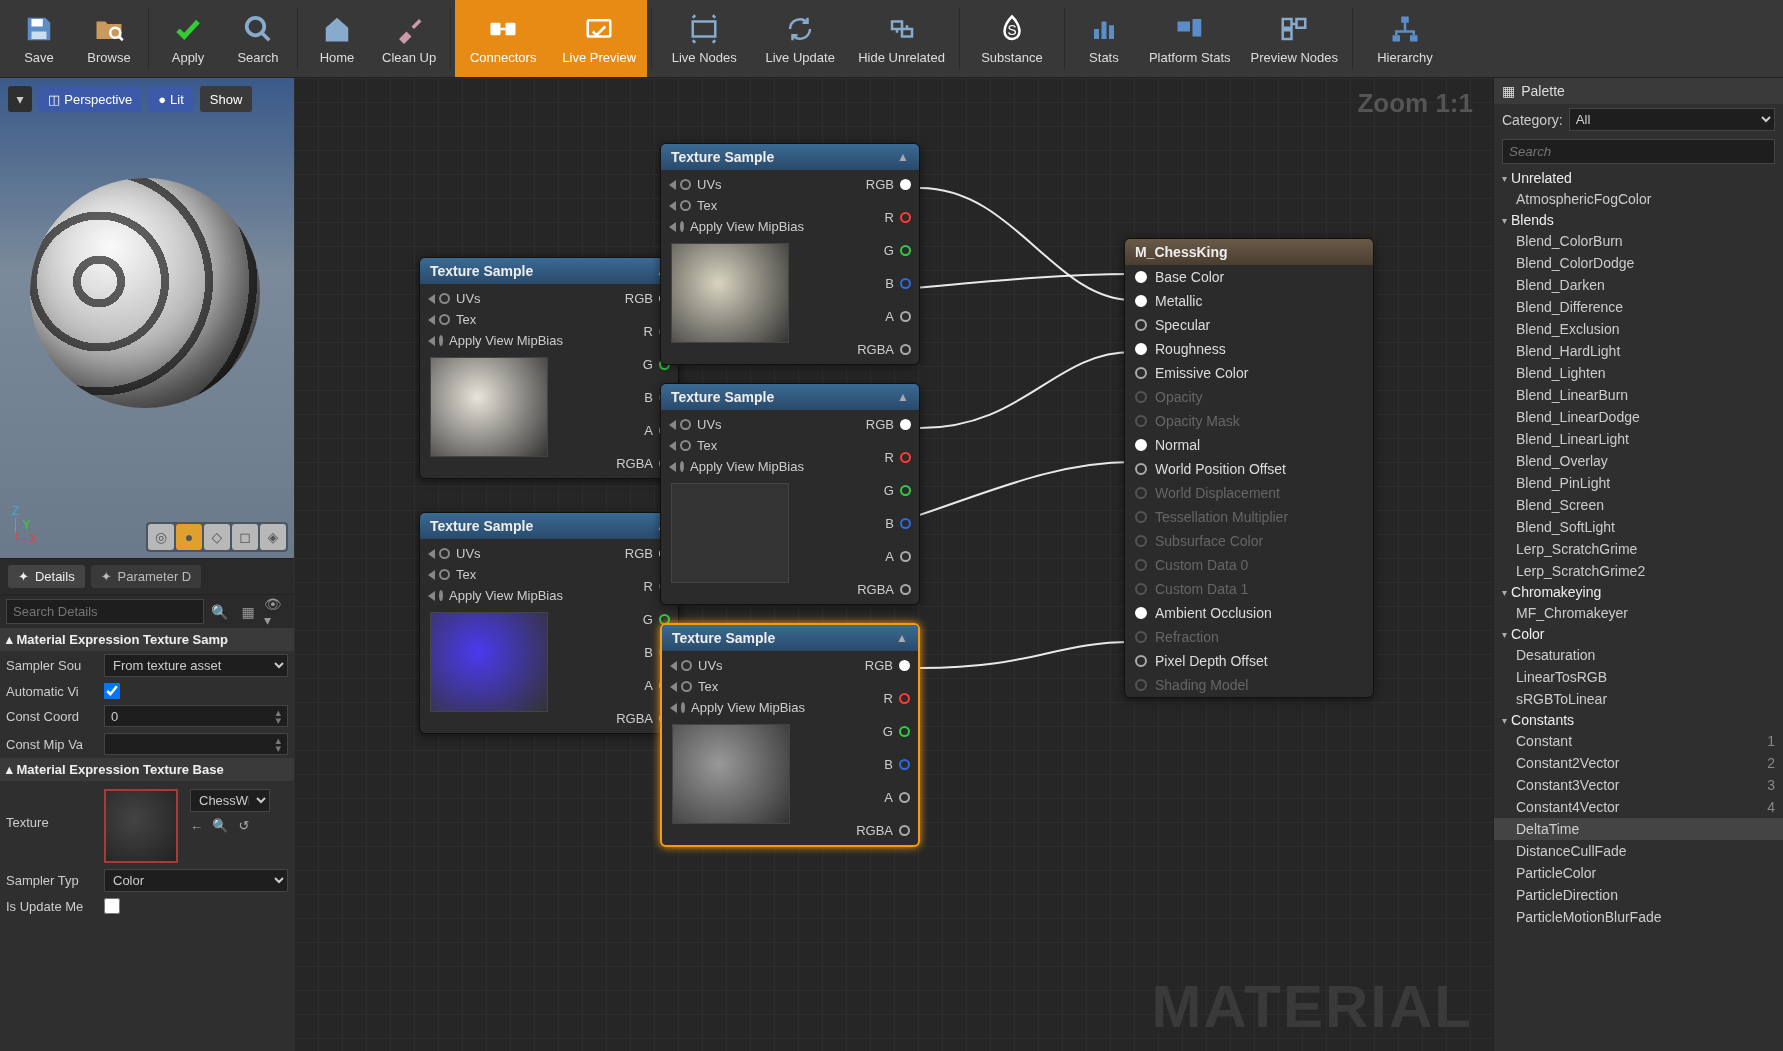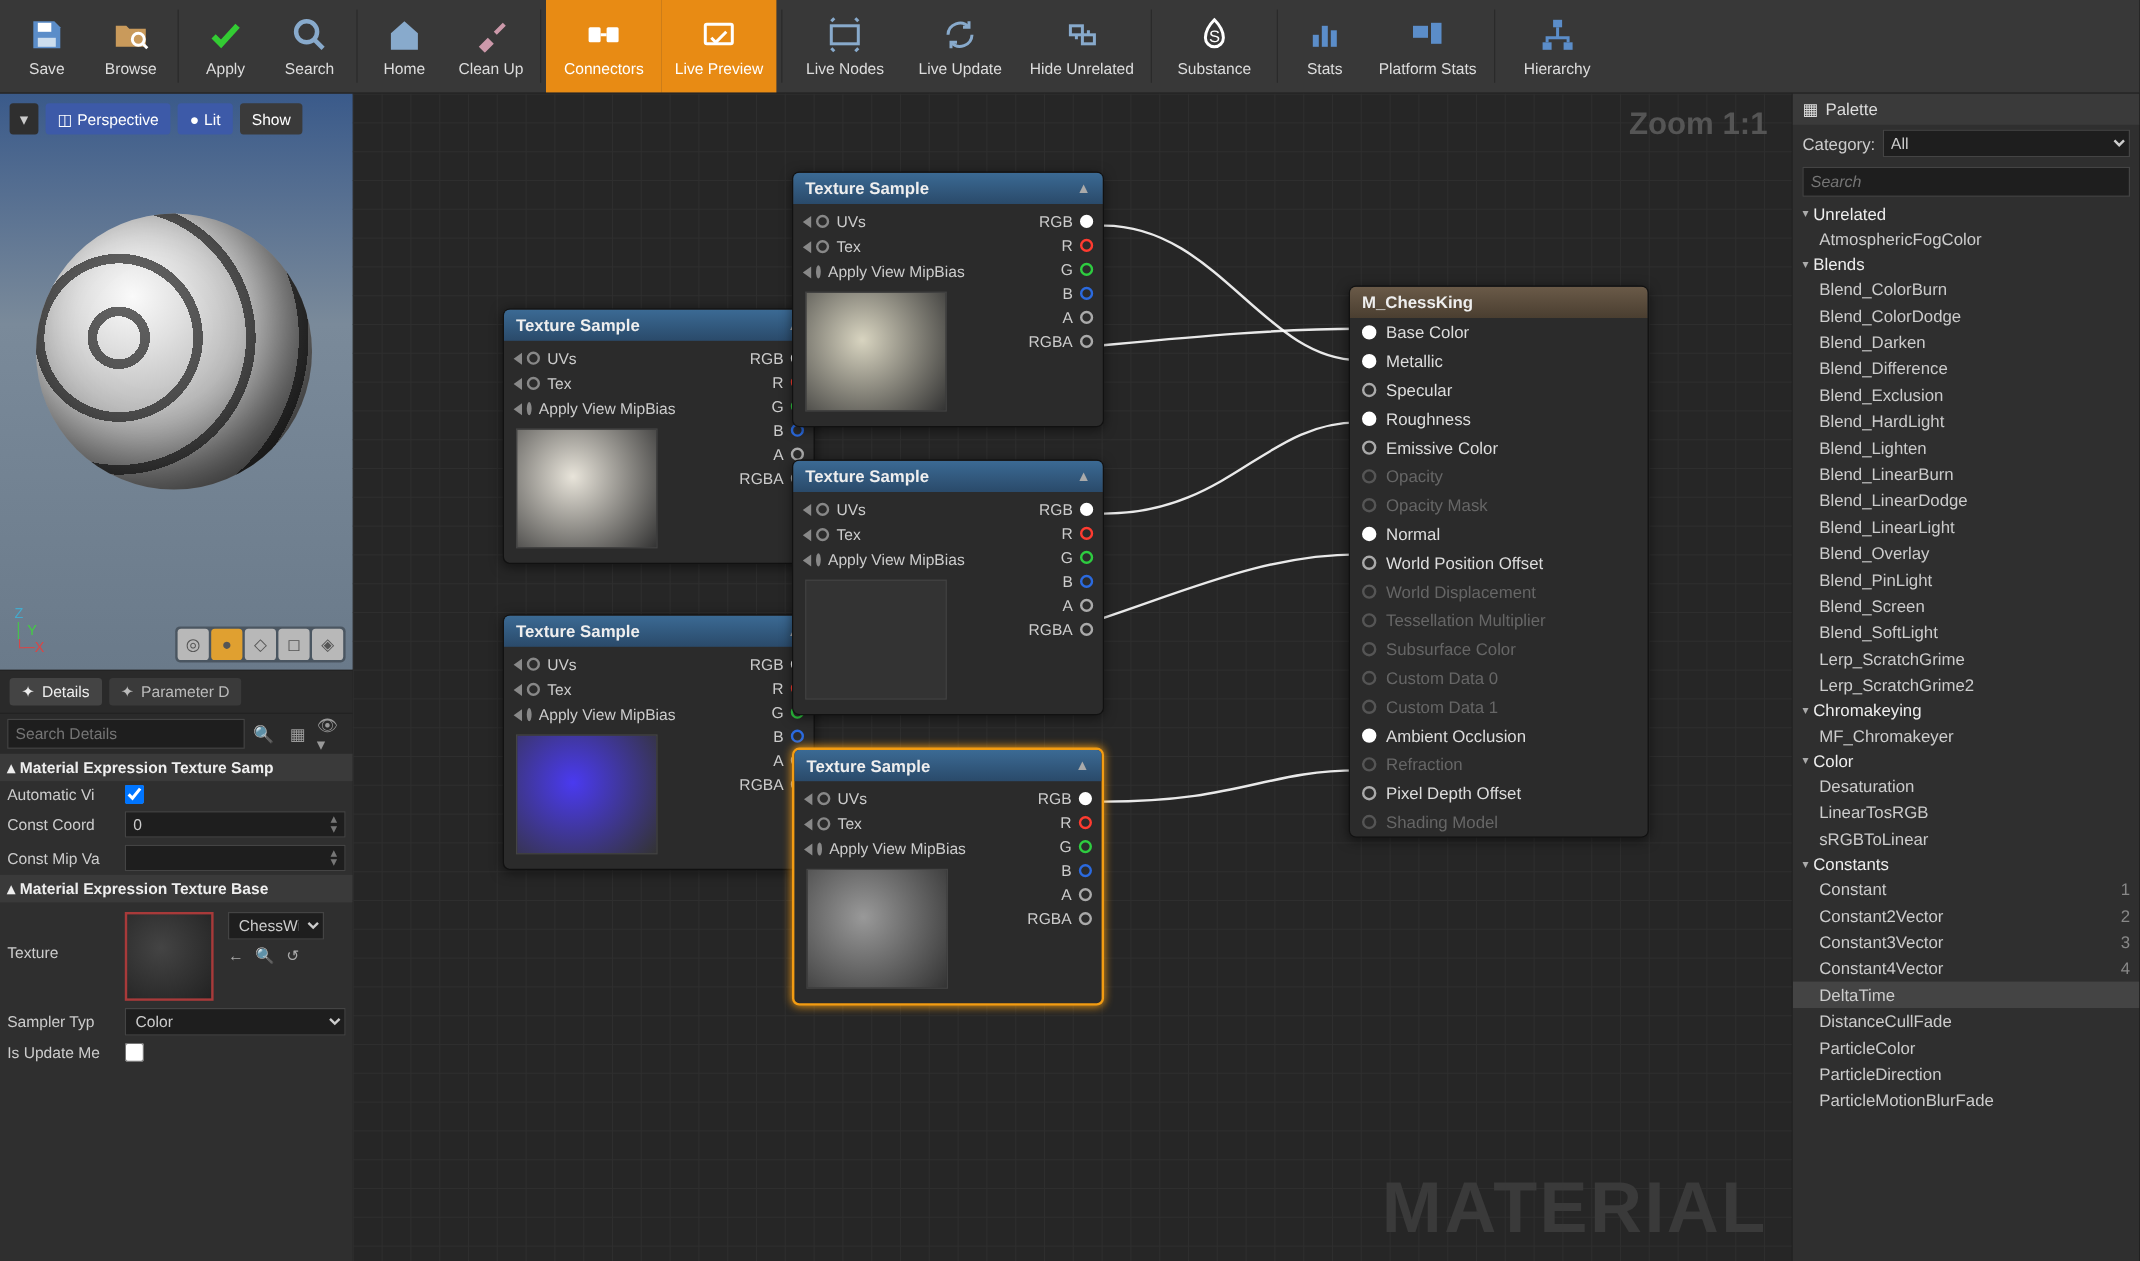--- a/index.html
+++ b/index.html
@@ -44,21 +44,21 @@
 .canvas{flex:1;position:relative;background:#262626;background-image:linear-gradient(#2e2e2e 1px,transparent 1px),linear-gradient(90deg,#2e2e2e 1px,transparent 1px);background-size:24px 24px;overflow:hidden}
 .zoom{position:absolute;top:10px;right:20px;color:#555;font-size:26px;font-family:Arial;font-weight:bold}
 .watermark{position:absolute;right:20px;bottom:10px;font-size:60px;font-weight:900;color:#3a3a3a;letter-spacing:2px}
 .node{position:absolute;border:1px solid #111;border-radius:6px;background:#2b2b2b;box-shadow:0 2px 10px rgba(0,0,0,.5);overflow:hidden}
 .node.selected{border:2px solid #f39c12;box-shadow:0 0 8px #f39c12}
 .node-hdr{background:linear-gradient(180deg,#3b6a94,#2a4a6a);padding:5px 10px;color:#eee;font-weight:bold;display:flex;align-items:center;justify-content:space-between}
 .node-hdr .tri{color:#aaa;font-size:12px}
 .out-hdr{background:linear-gradient(180deg,#6a5a48,#4a3e30)}
 .node-body{padding:2px 0;display:flex}
 .node-inputs{display:flex;flex-direction:column;gap:4px;padding:4px 0;width:56%}
-.node-outputs{display:flex;flex-direction:column;gap:3px;padding:4px 0;width:44%;align-items:flex-end}
+.node-outputs{display:flex;flex-direction:column;gap:16px;padding:4px 0;width:44%;align-items:flex-end}
 .pin{display:flex;align-items:center;gap:6px;padding:1px 8px;font-size:13px;color:#ccc}
 .pin .dot{width:11px;height:11px;border-radius:50%;border:2px solid}
 .pin .dot.filled{background:#fff;border-color:#fff}
 .pin .tri-pin{width:0;height:0;border-top:5px solid transparent;border-bottom:5px solid transparent;border-right:7px solid #888;margin-right:-2px}
 .pin .lbl{white-space:nowrap}
 .node-preview{width:118px;height:100px;margin:4px auto 6px 10px;background:radial-gradient(circle at 30% 30%, #888, #555, #333);border:1px solid #444}
 .out-node{width:250px}
 .out-row{display:flex;align-items:center;gap:8px;padding:4px 10px;font-size:14px;color:#ddd}
 .out-row.dim{color:#666}
 .out-row .od{width:12px;height:12px;border-radius:50%;border:2px solid #aaa}
@@ -211,20 +211,31 @@
       </div>
       <div class="tbtn wide">
         <div class="ticon">
           <svg viewBox="0 0 24 24" fill="#5b8dc9">
             <rect x="2" y="6" width="10" height="8"></rect>
             <rect x="14" y="4" width="7" height="14"></rect>
           </svg>
         </div>
         <div class="tlbl">Platform Stats</div>
       </div>
+      <div class="tbtn wide">
+        <div class="ticon">
+          <svg viewBox="0 0 24 24" fill="none" stroke="#8ac" stroke-width="2">
+            <rect x="3" y="4" width="7" height="7"></rect>
+            <rect x="14" y="4" width="7" height="7"></rect>
+            <rect x="3" y="13" width="7" height="7"></rect>
+            <path d="M10 8h4M7 11v2"></path>
+          </svg>
+        </div>
+        <div class="tlbl">Preview Nodes</div>
+      </div>
       <div class="tsep"></div>
       <div class="tbtn wide">
         <div class="ticon">
           <svg viewBox="0 0 24 24" fill="#5b8dc9">
             <rect x="9" y="2" width="6" height="5"></rect>
             <rect x="2" y="17" width="6" height="5"></rect>
             <rect x="16" y="17" width="6" height="5"></rect>
             <path d="M12 7v5M5 17v-3h14v3M12 12v2" stroke="#5b8dc9" stroke-width="2" fill="none"></path>
           </svg>
         </div>
@@ -266,20 +277,26 @@
 
       <div class="search-row">
         <input type="text" placeholder="Search Details" style="">
         <div class="ic">🔍</div>
         <div class="ic">▦</div>
         <div class="ic">👁 ▾</div>
       </div>
 
       <div class="details">
         <div class="section-h">▴ <span>Material Expression Texture Samp</span></div>
+        <div class="prop">
+            <div class="pn">Sampler Sou</div>
+            <div class="pv">
+              <select><option>From texture asset</option></select>
+            </div>
+          </div>
         <div class="prop">
             <div class="pn">Automatic Vi</div>
             <div class="pv">
               <input type="checkbox" checked="" style="">
             </div>
           </div>
         <div class="prop">
             <div class="pn">Const Coord</div>
             <div class="pv">
               <div class="spinbox">

